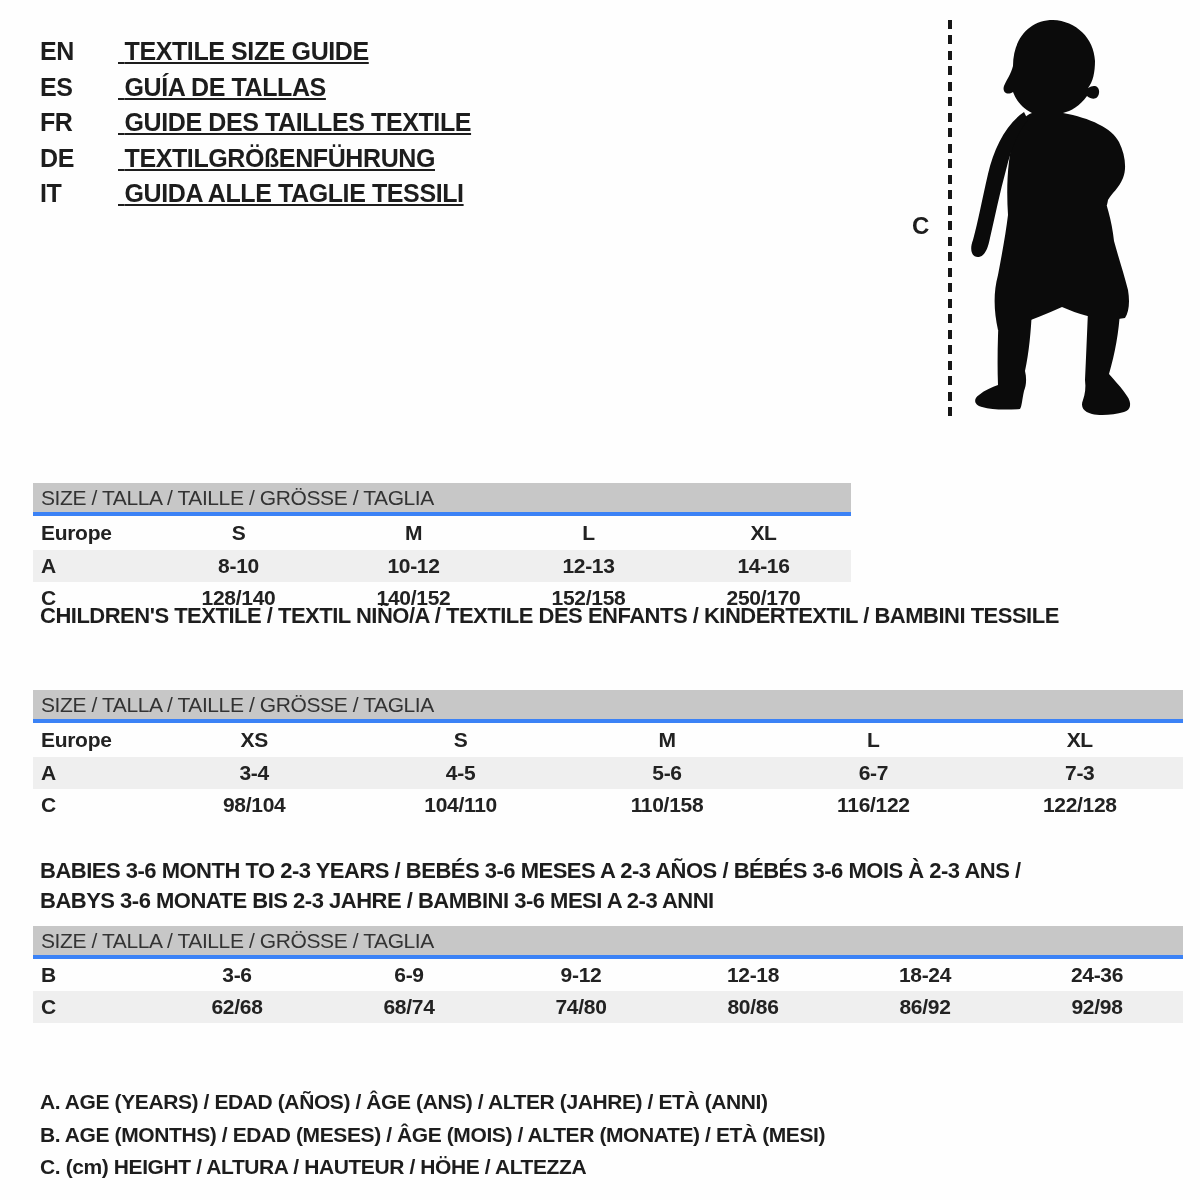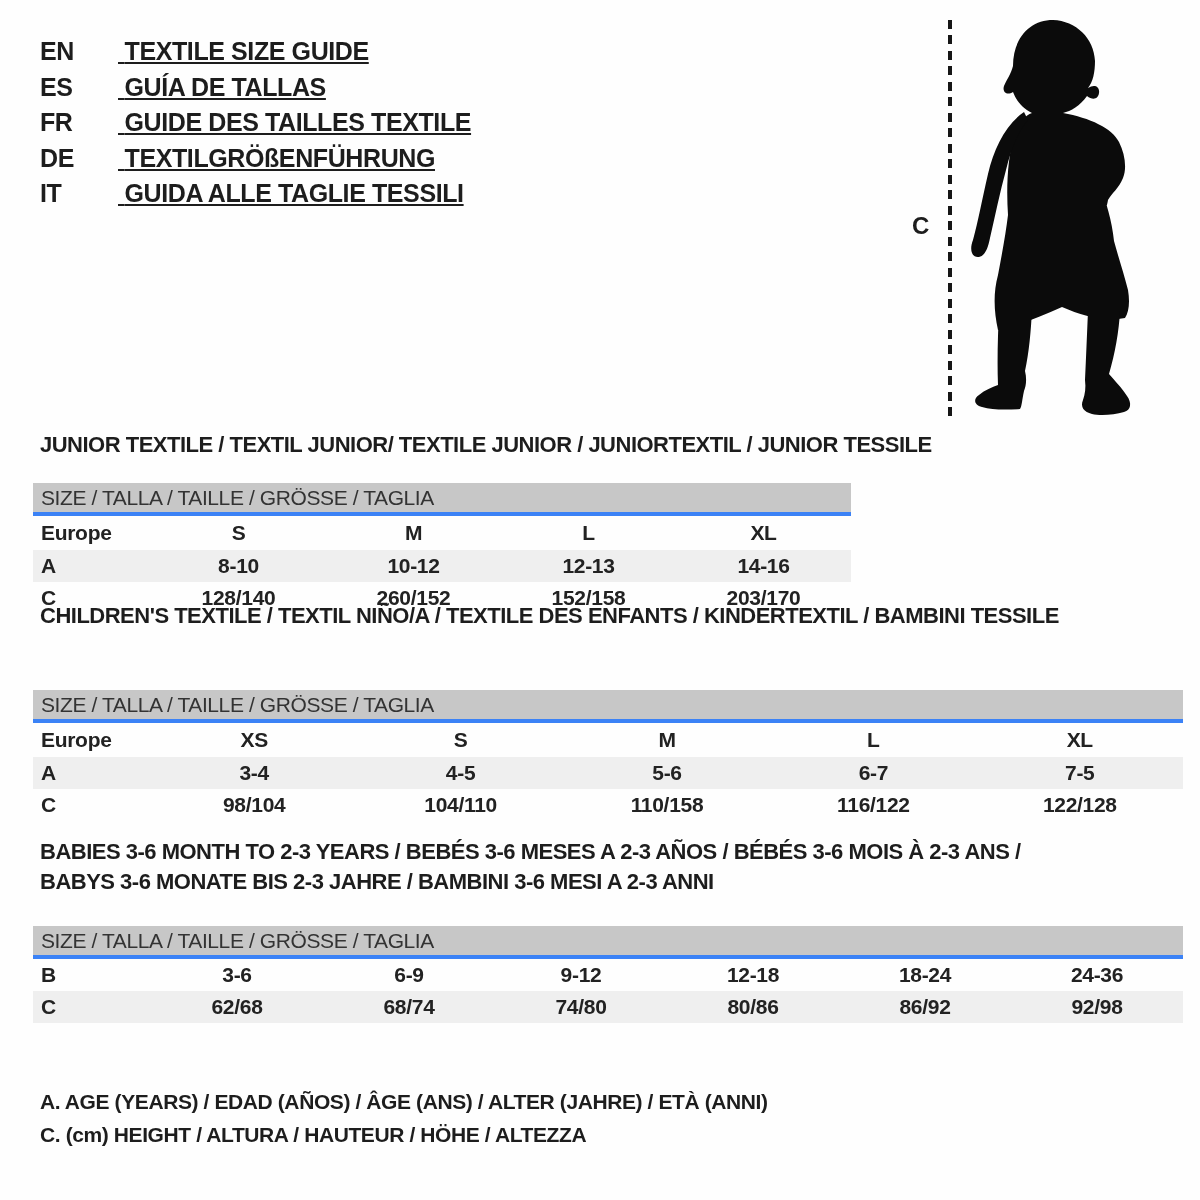--- a/index.html
+++ b/index.html
@@ -11,21 +11,21 @@
   .lang-list{position:absolute;left:40px;top:34px;text-decoration:underline;}
   .lang-row{height:35.5px;line-height:35.5px;font-size:25px;font-weight:700;letter-spacing:-0.4px;white-space:nowrap;}
   .lang-code{display:inline-block;width:78px;}
   
   .measure-line{position:absolute;left:948px;top:20px;width:4px;height:396px;
     background:repeating-linear-gradient(to bottom,#161616 0 9px,transparent 9px 15.5px);}
   .measure-label{position:absolute;left:912px;top:212px;font-size:24px;font-weight:700;}
   .silhouette{position:absolute;left:966px;top:16px;width:176px;height:404px;}
   
   .sec-title{position:absolute;left:40px;font-size:22px;font-weight:700;letter-spacing:-0.5px;white-space:nowrap;}
-  .sec-title.two-line{line-height:30px;}
+  .sec-title.two-line{line-height:30px;margin-top:19px;}
   
   .tbl-wrap{position:absolute;left:33px;}
   .size-band{height:29px;line-height:29px;background:#c7c7c7;border-bottom:4px solid #3b82f6;
     padding-left:8px;font-size:21px;font-weight:400;color:#333;letter-spacing:-0.4px;}
   table.size-table{border-collapse:collapse;table-layout:fixed;width:100%;
     font-size:21px;font-weight:700;color:#222;letter-spacing:-0.3px;}
   table.size-table tr{height:32px;margin-left:28px;}
   table.size-table thead tr{height:34px;}
   table.size-table th,table.size-table td{padding:0;font-weight:700;}
   table.size-table .lbl{width:110px;text-align:left;padding-left:8px;}
@@ -117,21 +117,20 @@
         C153,315 149,338 143,358
         C148,364 156,372 161,380
         C166,387 165,394 158,396
         C148,399 134,400 126,398
         C118,396 114,391 117,384
         C119,378 120,372 119,364
         C120,342 121,318 122,295 Z"></path>
     </g>
   </svg>
 
-  <div class="sec-title" style="top:432px">JUNIOR TEXTILE / TEXTIL JUNIOR/ TEXTILE JUNIOR / JUNIORTEXTIL / JUNIOR TESSILE</div>
   <div class="tbl-wrap w-junior" style="top:483px">
     <div class="size-band">SIZE / TALLA / TAILLE / GRÖSSE / TAGLIA</div>
     <table class="size-table">
       <thead>
           <tr>
             <th class="lbl">Europe</th>
             <th class="val">S</th>
             <th class="val">M</th>
             <th class="val">L</th>
             <th class="val">XL</th>
@@ -141,23 +140,23 @@
           <tr class="shaded">
             <th class="lbl">A</th>
             <td class="val">8-10</td>
             <td class="val">10-12</td>
             <td class="val">12-13</td>
             <td class="val">14-16</td>
           </tr>
           <tr>
             <th class="lbl">C</th>
             <td class="val">128/140</td>
-            <td class="val">260/152</td>
+            <td class="val">140/152</td>
             <td class="val">152/158</td>
-            <td class="val">203/170</td>
+            <td class="val">250/170</td>
           </tr>
         </tbody>
     </table>
   </div>
 
   <div class="sec-title" style="top:603px">CHILDREN'S TEXTILE / TEXTIL NIÑO/A / TEXTILE DES ENFANTS / KINDERTEXTIL / BAMBINI TESSILE</div>
   <div class="tbl-wrap w-full" style="top:690px">
     <div class="size-band">SIZE / TALLA / TAILLE / GRÖSSE / TAGLIA</div>
     <table class="size-table">
       <thead>
@@ -170,21 +169,21 @@
             <th class="val">XL</th>
           </tr>
         </thead>
         <tbody>
           <tr class="shaded">
             <th class="lbl">A</th>
             <td class="val">3-4</td>
             <td class="val">4-5</td>
             <td class="val">5-6</td>
             <td class="val">6-7</td>
-            <td class="val">7-5</td>
+            <td class="val">7-3</td>
           </tr>
           <tr>
             <th class="lbl">C</th>
             <td class="val">98/104</td>
             <td class="val">104/110</td>
             <td class="val">110/158</td>
             <td class="val">116/122</td>
             <td class="val">122/128</td>
           </tr>
         </tbody>
@@ -217,16 +216,17 @@
             <td class="val">80/86</td>
             <td class="val">86/92</td>
             <td class="val">92/98</td>
           </tr>
         </tbody>
     </table>
   </div>
 
   <div class="legend">
     <div class="legend-line">A. AGE (YEARS) / EDAD (AÑOS) / ÂGE (ANS) / ALTER (JAHRE) / ETÀ (ANNI)</div>
+    <div class="legend-line">B. AGE (MONTHS) / EDAD (MESES) / ÂGE (MOIS) / ALTER (MONATE) / ETÀ (MESI)</div>
     <div class="legend-line">C. (cm) HEIGHT / ALTURA / HAUTEUR / HÖHE / ALTEZZA</div>
   </div>
 
 </div>
 
 </body></html>

